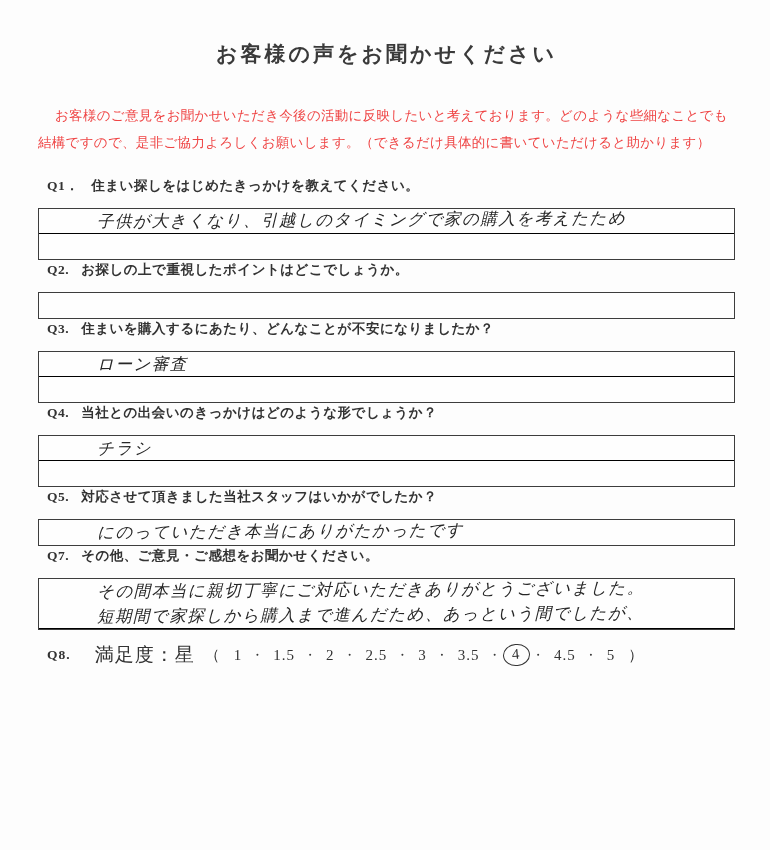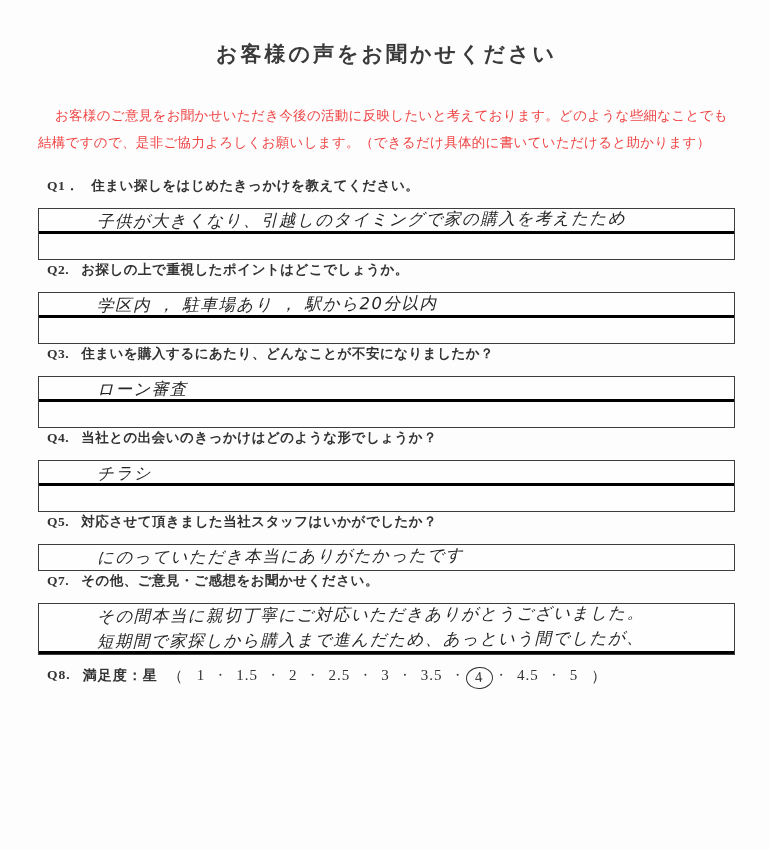--- a/index.html
+++ b/index.html
@@ -62,48 +62,50 @@
   }
   .answer-row {
     box-sizing: border-box;
     height: 25px;
     line-height: 25px;
     padding-left: 58px;
     overflow: hidden;
     white-space: nowrap;
   }
   .answer-row.first {
-    border-bottom: 3px solid #000000;
+    border-bottom: 1px solid #000000;
   }
   .handwriting {
     display: inline-block;
     font-family: cursive, "DejaVu Sans", sans-serif;
     font-style: italic;
     font-size: 16.5px;
     letter-spacing: 1.5px;
     color: #262626;
     transform: rotate(-0.4deg);
     transform-origin: left center;
   }
   .q8-row {
     display: flex;
+    align-items: center;
     margin-top: 12px;
     padding-left: 9px;
     font-size: 14.5px;
     letter-spacing: 1px;
     color: #333333;
     white-space: nowrap;
   }
   .q8-row .q-number {
     font-size: 13.5px;
   }
   .q8-label {
-    font-weight: bold;
-    font-size: 14px;
+    font-weight: normal;
+    font-size: 19px;
     margin-right: 6px;
+    margin-left: 12px;
   }
   .q8-paren {
     font-size: 15px;
     margin: 0 4px;
   }
   .opt {
     display: inline-block;
     margin: 0 9px;
     font-size: 15px;
   }
@@ -141,23 +143,20 @@
         <span class="handwriting"></span>
       </div>
     </div>
   </div>
 
   <div class="q-section">
     <div class="q-label">
       <span class="q-number">Q2.</span><span>お探しの上で重視したポイントはどこでしょうか。</span>
     </div>
     <div class="answer-box">
-      <div class="answer-row first">
-        <span class="handwriting">学区内 ， 駐車場あり ， 駅から20分以内</span>
-      </div>
       <div class="answer-row">
         <span class="handwriting"></span>
       </div>
     </div>
   </div>
 
   <div class="q-section">
     <div class="q-label">
       <span class="q-number">Q3.</span><span>住まいを購入するにあたり、どんなことが不安になりましたか？</span>
     </div>

